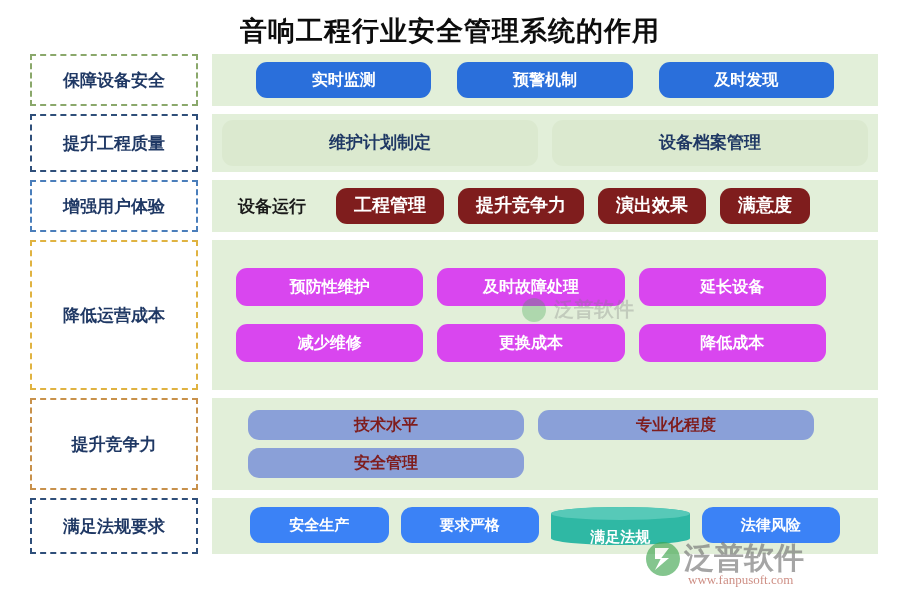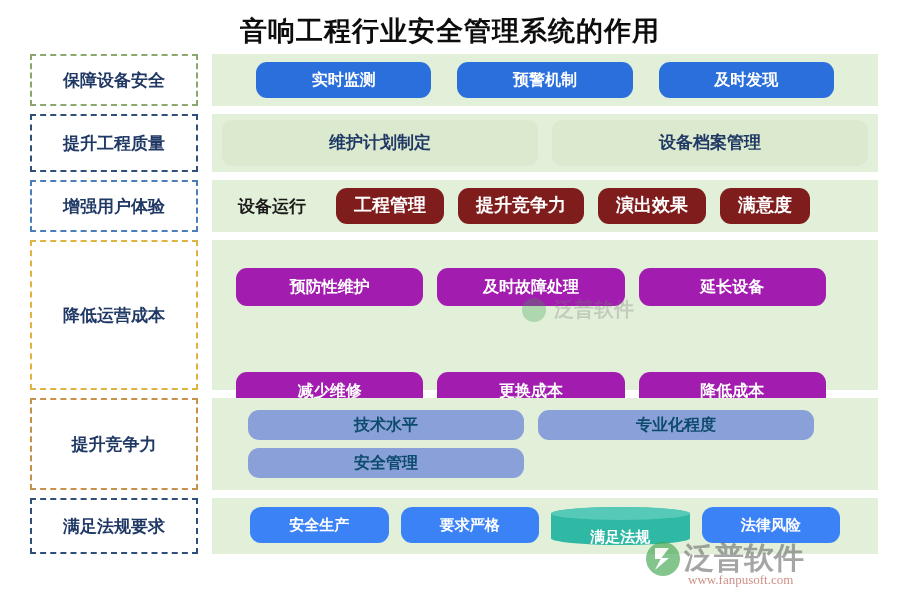--- a/index.html
+++ b/index.html
@@ -114,32 +114,31 @@
     font-weight: bold;
     padding: 0 16px;
     display: flex;
     align-items: center;
     height: 36px;
     flex: 0 0 auto;
   }
 
   
   .chip-green {
-    background: #a21caf;
+    background: #d946ef;
     color: #ffffff;
     font-size: 16px;
     height: 38px;
     flex: 0 0 calc((100% - 56px) / 3);
-    margin-top: 48px;
   }
 
   
   .chip-peri {
     background: #8aa0d8;
-    color: #0c4a6e;
+    color: #7f1d1d;
     font-size: 16px;
     height: 30px;
     flex: 0 0 calc((100% - 42px) / 2);
   }
 
   
   .chip-mint {
     background: #3b82f6;
     color: #ffffff;
     font-size: 15px;

